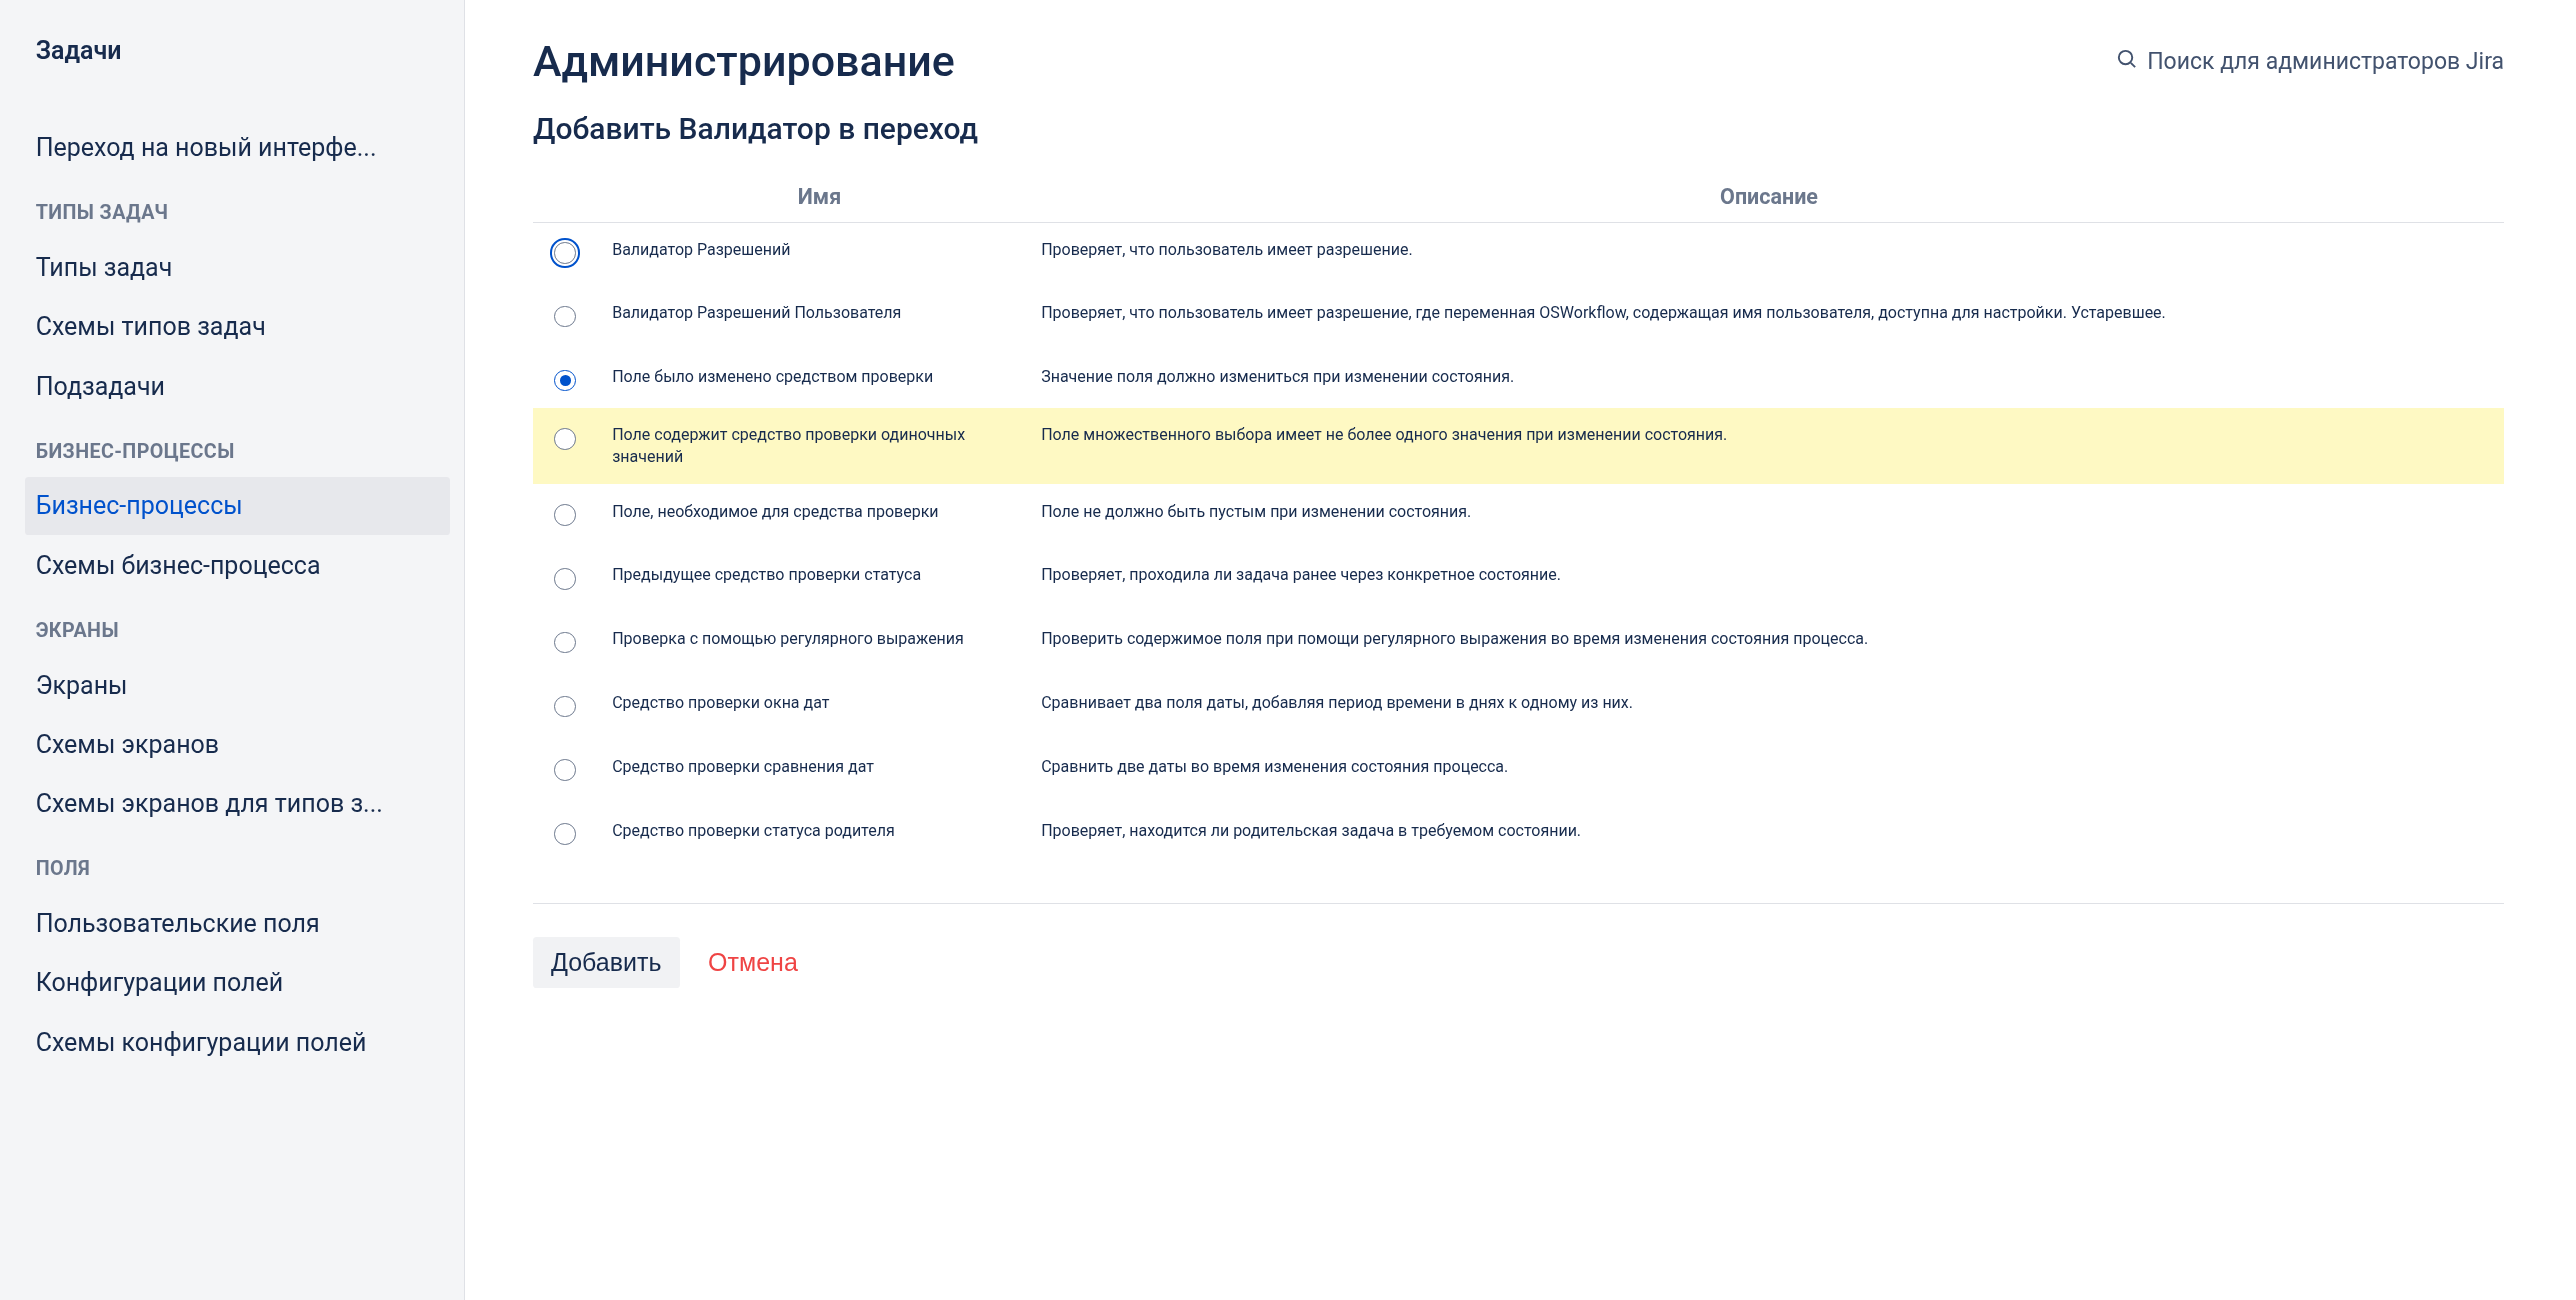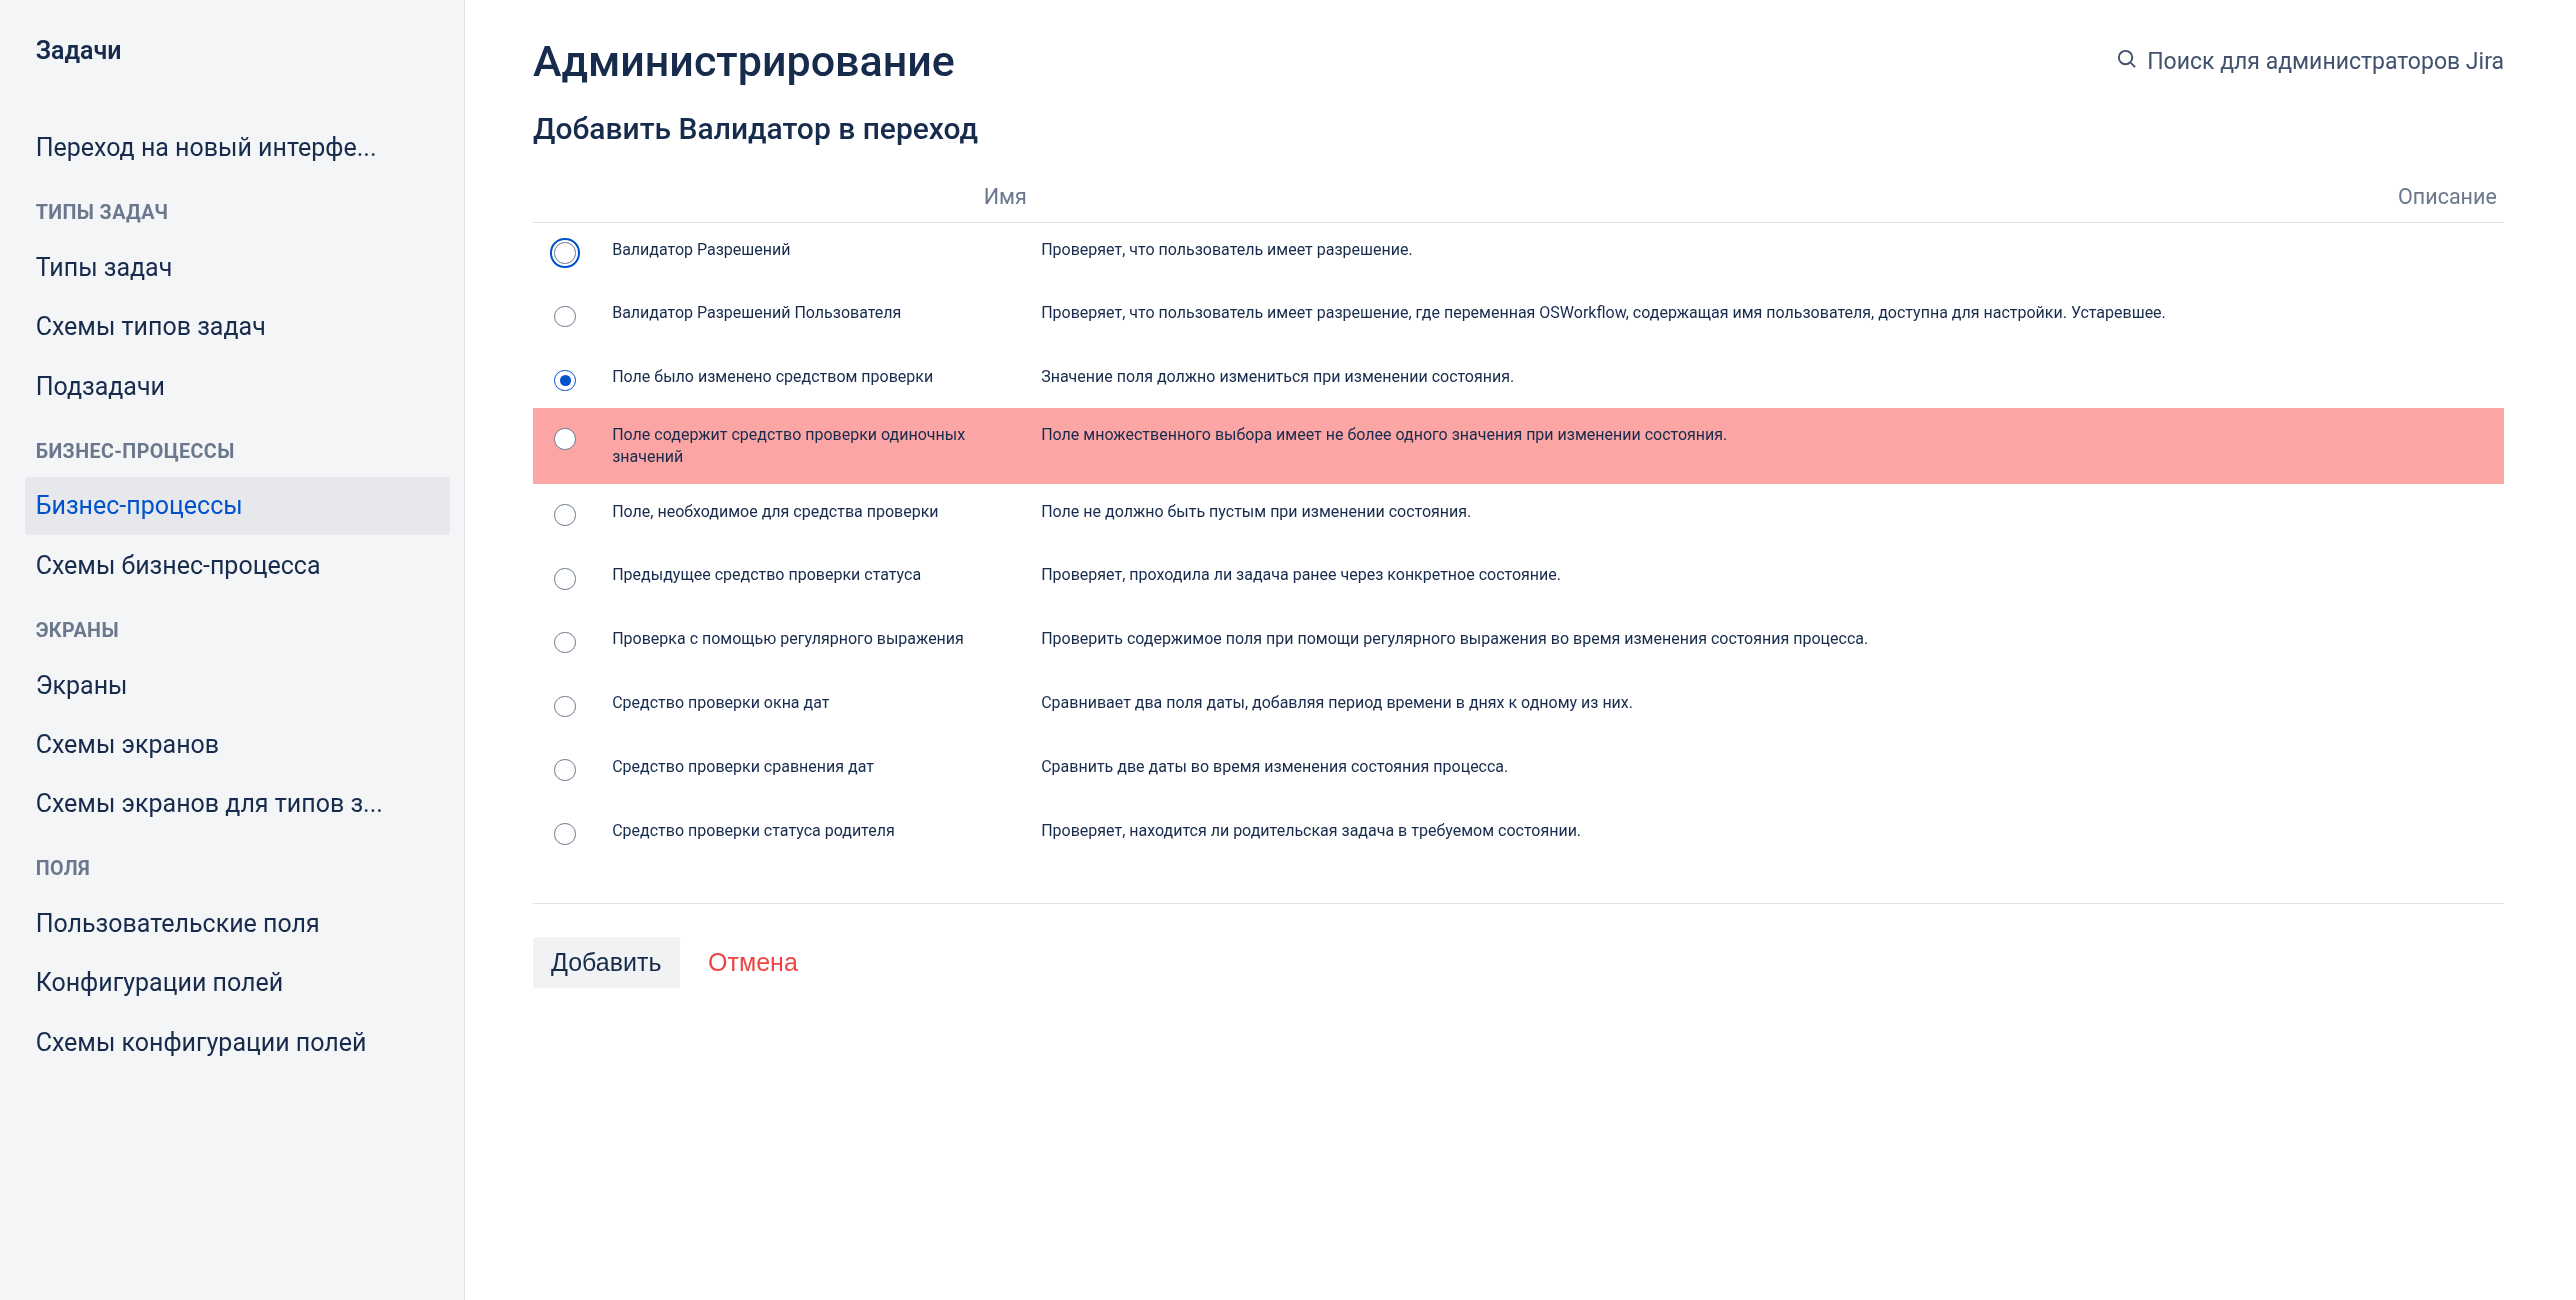--- a/index.html
+++ b/index.html
@@ -80,29 +80,29 @@
     margin-bottom: 29px;
   }
   table.validators {
     width: 100%;
     border-collapse: collapse;
     table-layout: fixed;
   }
   table.validators col.radio-col { width: 72px; }
   table.validators col.name-col { width: 429px; }
   table.validators thead th {
-    text-align: right;
+    text-align: center;
     font-size: 21.5px;
-    font-weight: 400;
+    font-weight: 700;
     color: #6B778C;
     padding: 9px 7.2px 12.5px 7.2px;
     border-bottom: 1.8px solid #DFE1E6;
   }
   table.validators tbody tr { border-bottom: 0.9px solid transparent; }
-  table.validators tbody tr.hover { background: #fca5a5; }
+  table.validators tbody tr.hover { background: #fef9c3; }
   table.validators tbody td {
     padding: 16px 7.2px;
     vertical-align: top;
     font-size: 16px;
     color: #172B4D;
     line-height: 1.35;
   }
   .radio-cell { text-align: left; padding-top: 19.7px !important; }
   .radio {
     width: 21.5px; height: 21.5px;

